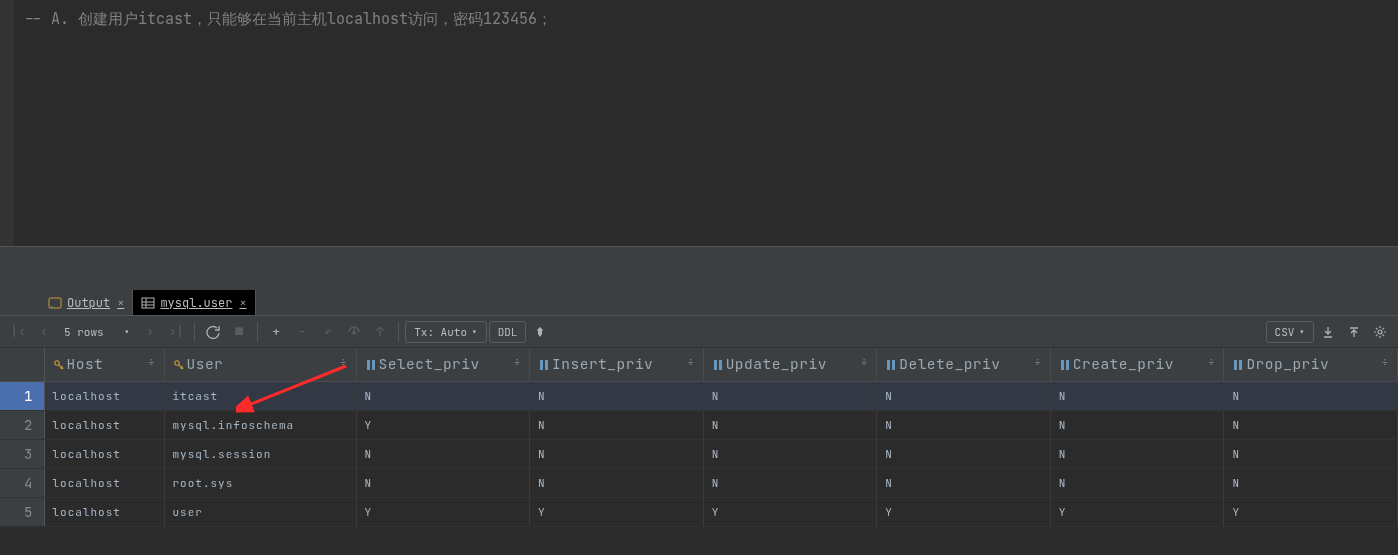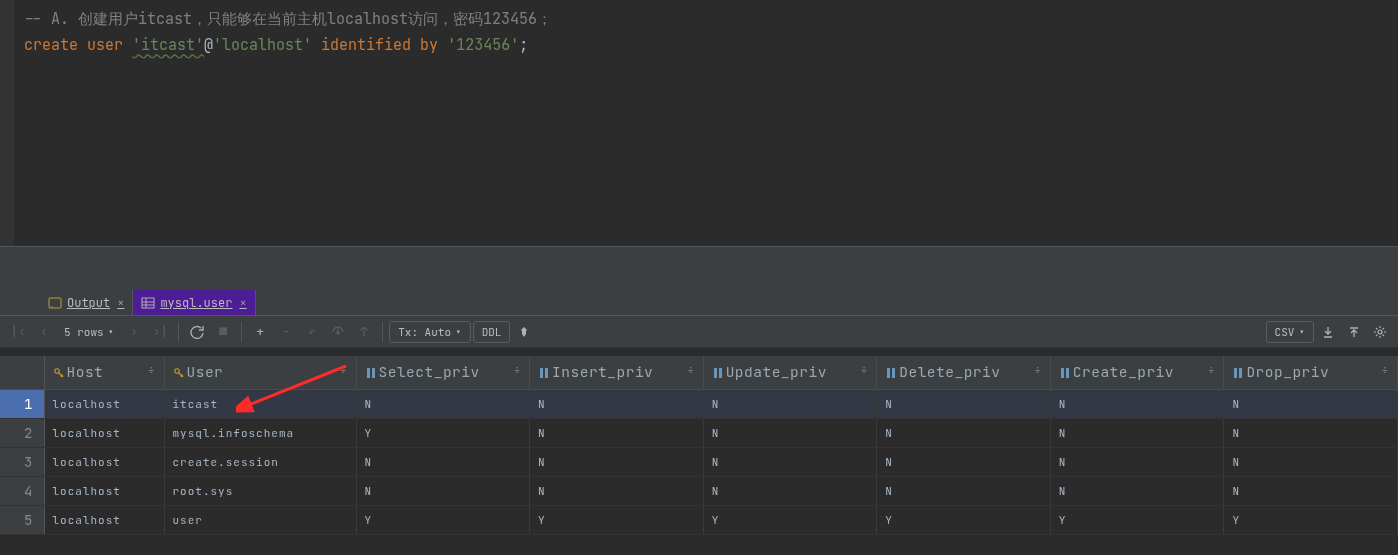--- a/index.html
+++ b/index.html
@@ -47,21 +47,21 @@
     display: flex;
     align-items: center;
     padding: 0 8px;
     gap: 5px;
     font-size: 12px;
     color: #bbbbbb;
     border-right: 1px solid #555;
     position: relative;
     text-decoration: underline;
   }
-  .tab.active { background: #4c1d95; }
+  .tab.active { background: #000000; }
   .tab .icon-box {
     width: 14px; height: 14px;
     display: flex; align-items: center; justify-content: center;
   }
   .tab-close { color: #999; font-size: 12px; margin-left: 2px; }
 
   
   .toolbar {
     display: flex;
     align-items: center;
@@ -83,31 +83,31 @@
     height: 22px;
     display: flex; align-items: center;
     padding: 0 8px;
     border: 1px solid #5a5d5f;
     border-radius: 3px;
     font-size: 11px;
     color: #bbb;
     gap: 4px;
   }
   .tspacer { flex: 1; }
-  .rowcount { font-size: 11px; color: #bbb; padding: 0 6px; display:flex; align-items:center; gap:4px;}
+  .rowcount { font-size: 11px; color: #bbb; padding: 0 6px; display:flex; align-items:center; gap:20px;}
   .sep { width: 1px; height: 20px; background: #555; margin: 0 4px; }
 
   
   .results {
     flex: 1;
     background: #2b2b2b;
     overflow: auto;
     position: relative;
   }
-  table { border-collapse: collapse; width: 100%; table-layout: fixed; margin-top: 8px; }
+  table { border-collapse: collapse; width: 100%; table-layout: fixed; }
   thead th {
     background: #3c3f41;
     color: #9aa7b0;
     font-weight: normal;
     text-align: left;
     padding: 6px 8px;
     font-size: 14.5px;
     border-right: 1px solid #4b4b4b;
     border-bottom: 1px solid #4b4b4b;
     white-space: nowrap;
@@ -148,21 +148,20 @@
     top: 16px;
     z-index: 50;
     pointer-events: none;
   }
 </style>
 </head>
 <body>
 
 <div class="editor">
   <div class="line"><span class="c-comment">-- A. 创建用户itcast，只能够在当前主机localhost访问，密码123456；</span></div>
-  <div class="line"><span class="c-keyword">create user</span> <span class="c-string underline-wavy">'itcast'</span><span class="c-plain">@</span><span class="c-string">'localhost'</span> <span class="c-keyword">identified by</span> <span class="c-string">'123456'</span><span class="c-plain">;</span></div>
 </div>
 
 <div class="gap"></div>
 
 <div class="tabs">
   <div class="tab">
     <span class="icon-box">
       <svg width="14" height="14" viewBox="0 0 14 14">
           <rect x="1" y="2" width="12" height="10" rx="1" fill="none" stroke="#c49a3a" stroke-width="1"></rect>
           <circle cx="4" cy="11" r="1" fill="#3a9c5a"></circle>
@@ -326,21 +325,21 @@
           <td>Y</td>
           <td>N</td>
           <td>N</td>
           <td>N</td>
           <td>N</td>
           <td>N</td>
         </tr>
         <tr>
           <td class="rownum">3</td>
           <td>localhost</td>
-          <td>create.session</td>
+          <td>mysql.session</td>
           <td>N</td>
           <td>N</td>
           <td>N</td>
           <td>N</td>
           <td>N</td>
           <td>N</td>
         </tr>
         <tr>
           <td class="rownum">4</td>
           <td>localhost</td>

